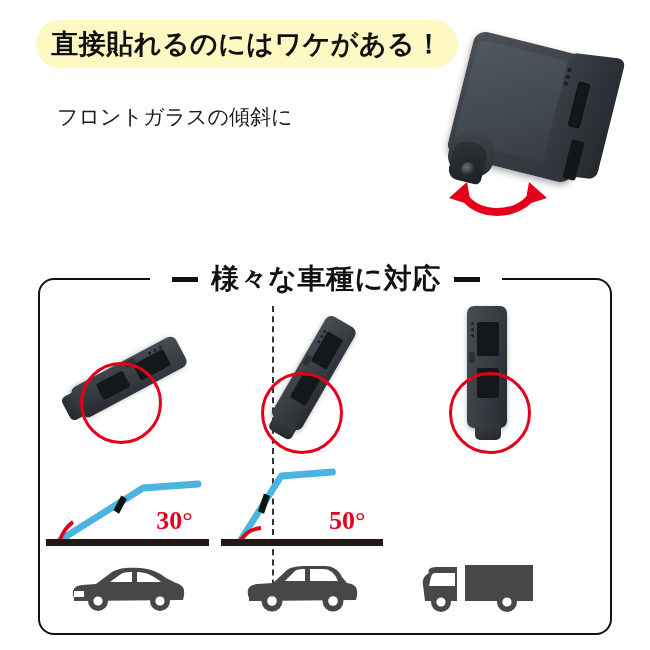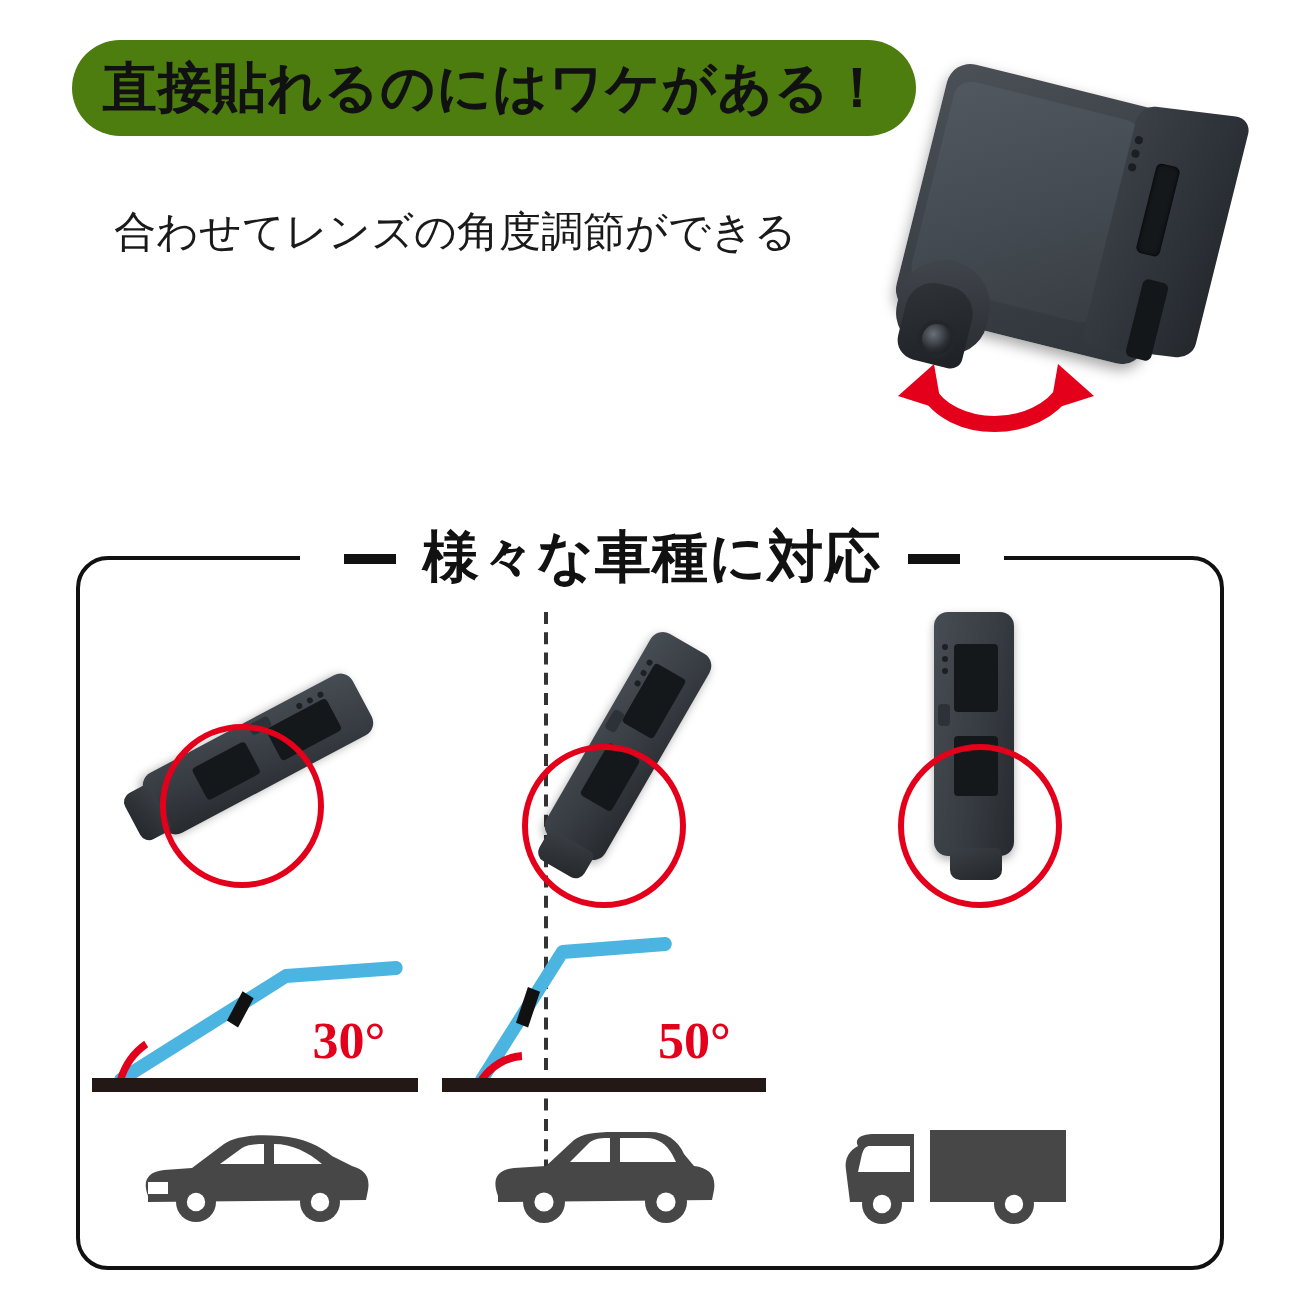--- a/index.html
+++ b/index.html
@@ -9,21 +9,21 @@
     font-family:"Liberation Sans","DejaVu Sans",sans-serif;
     overflow:hidden;
     position:relative;
   }
   #page{position:absolute;inset:0;}
 
   
   .banner{
     position:absolute;left:36px;top:20px;
     width:422px;height:48px;
-    background:#4d7c0f;
+    background:#fef9c3;
     border-radius:24px;
     display:flex;align-items:center;justify-content:center;
     z-index:3;
   }
   .banner-text{
     font-size:27px;font-weight:bold;color:#111111;
     letter-spacing:0.5px;line-height:1;white-space:nowrap;
   }
 
   
@@ -182,21 +182,21 @@
 </head>
 <body>
 
 <div id="page">
 
   <div class="banner">
     <span class="banner-text">直接貼れるのにはワケがある！</span>
   </div>
 
   <div class="lead">
-    <div class="lead-line">合わせてレンズの角度調節ができる</div>
+    <div class="lead-line">フロントガラスの傾斜に</div>
   </div>
 
   <div class="hero">
     <div class="hero-body"></div>
     <div class="hero-face"></div>
     <div class="hero-side"></div>
     <div class="hero-slot-a"></div>
     <div class="hero-slot-b"></div>
     <div class="hero-dots">
         <i></i>

